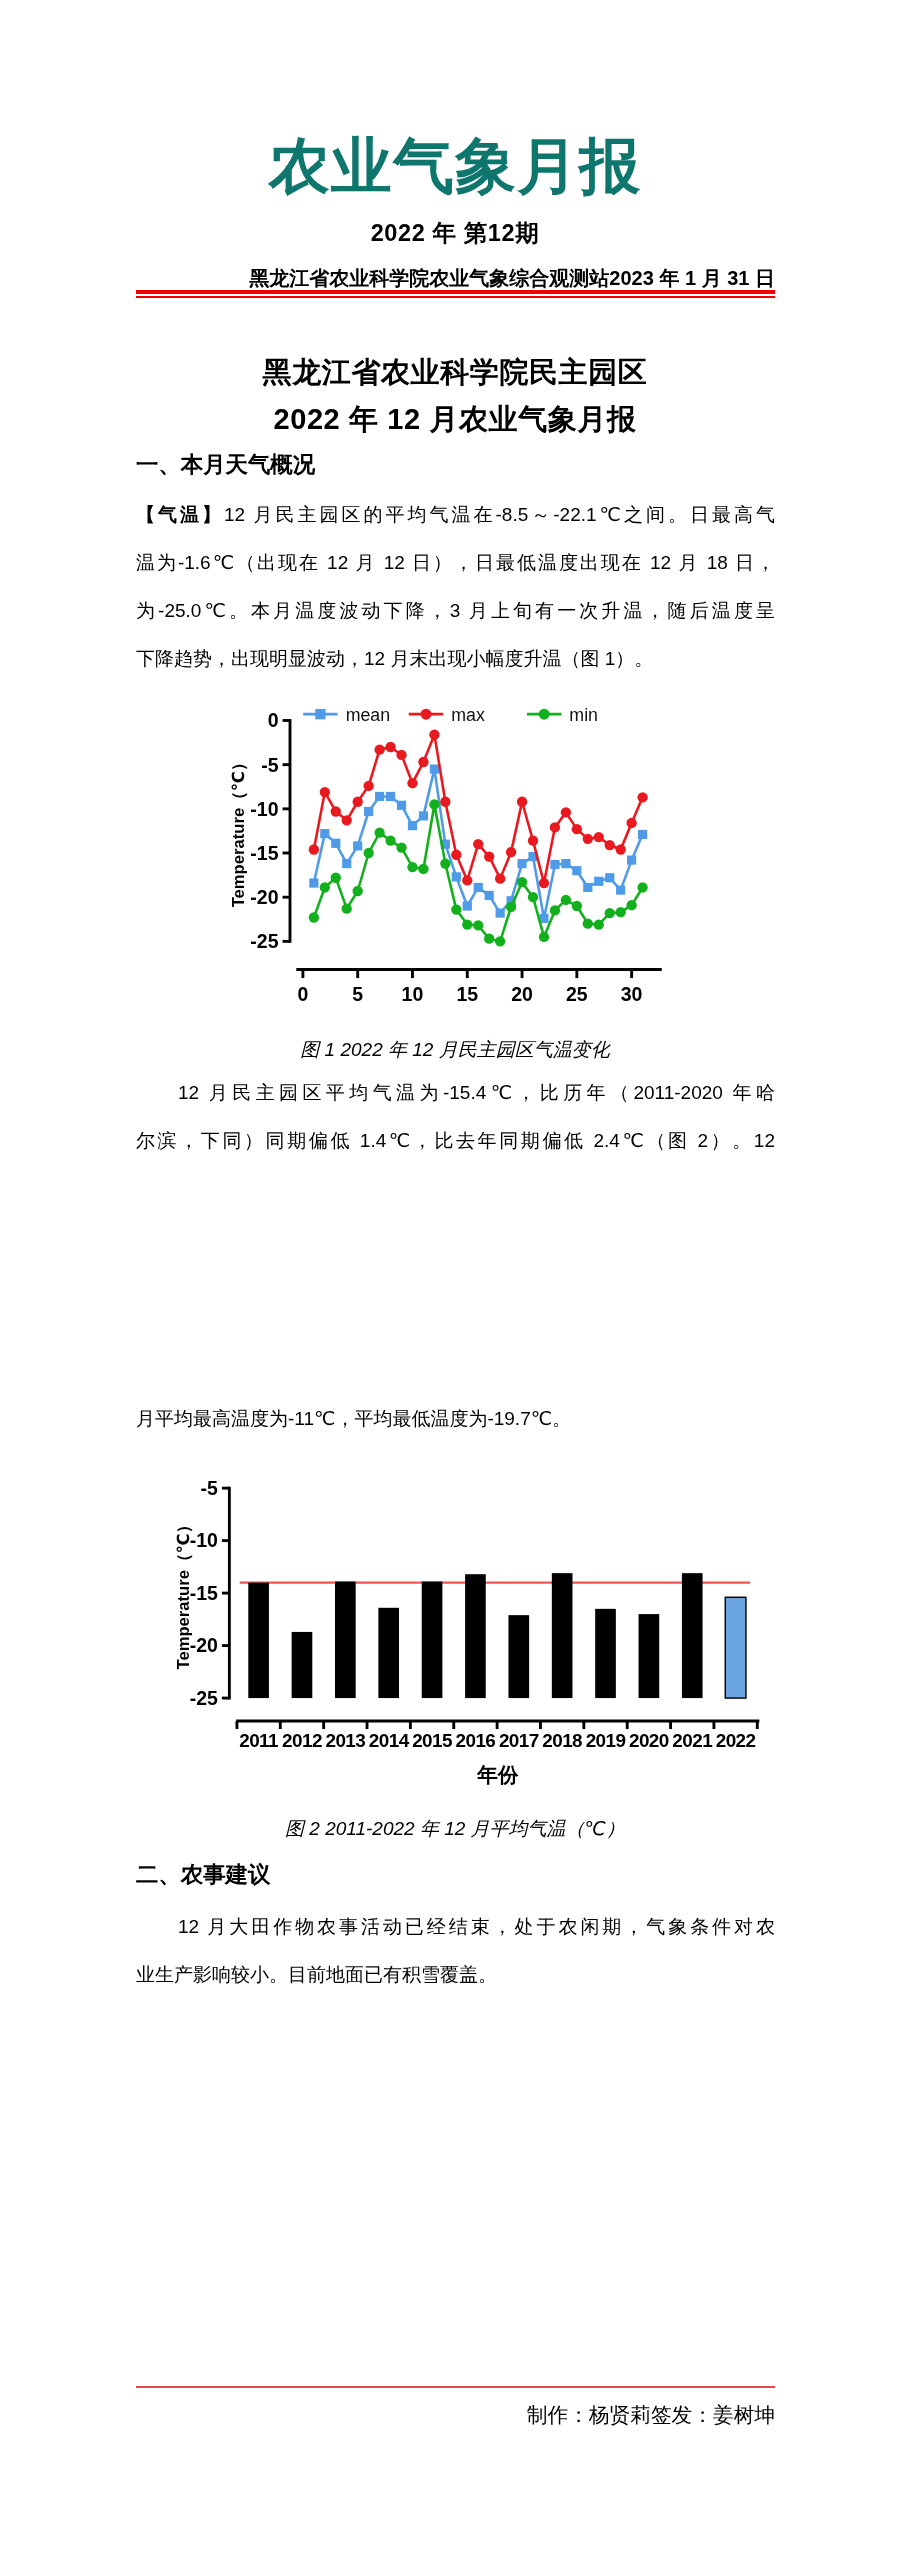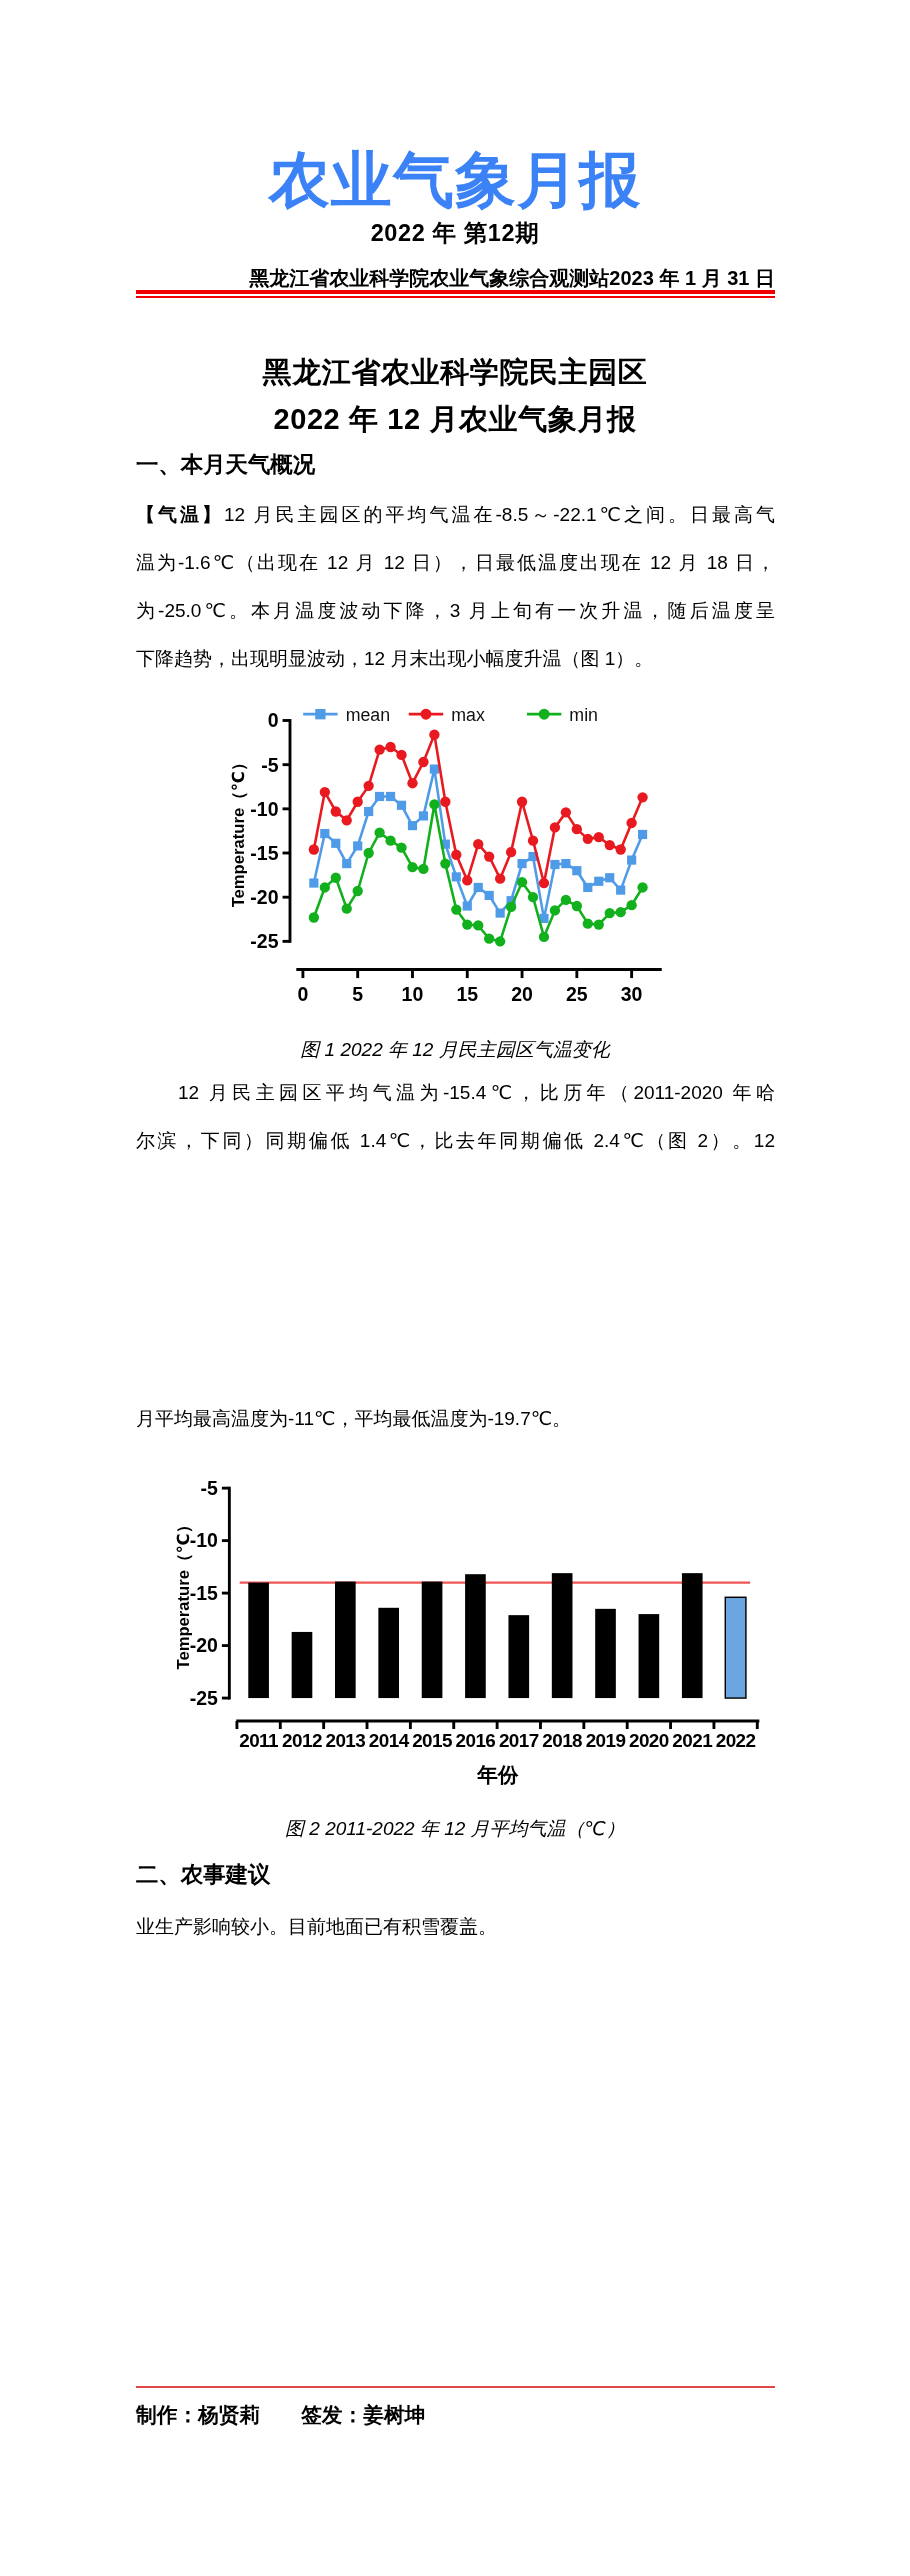--- a/index.html
+++ b/index.html
@@ -28,34 +28,34 @@
   .pline{width:639px;}
   .just{text-align:justify;text-align-last:justify;}
   .ind{text-indent:42px;}
   .b{font-weight:700;}
   .caption{font-size:19px;font-style:italic;}
   .cap1{top:1037px;}
   .cap2{top:1816px;}
   #fig1{top:705px;left:224px;width:459px;height:327px;}
   #fig2{top:1457px;left:172px;width:608px;height:333px;}
   .footer-rule{top:2386px;height:1.7px;}
-  .footer-row{top:2401px;display:flex;justify-content:flex-start;font-size:20.7px;font-weight:700;gap:41px;}
+  .footer-row{top:2401px;display:flex;justify-content:flex-end;font-size:20.7px;font-weight:400;}
   
   .tk{font:700 34px "Liberation Sans","DejaVu Sans",sans-serif;fill:#000;}
   .lg{font:500 31px "Liberation Sans","DejaVu Sans",sans-serif;fill:#111;}
   .at{font:700 29px "Liberation Sans","DejaVu Sans",sans-serif;fill:#000;}
   .at2{font:700 36px "Liberation Sans","DejaVu Sans",sans-serif;fill:#000;}
   .yr{font:700 33px "Liberation Sans","DejaVu Sans",sans-serif;fill:#000;letter-spacing:-1px;}
 </style>
 </head>
 <body>
 
 <div id="page">
 
-  <div class="abs ctr masthead" style="color: #3b82f6; margin-top: 14px;">农业气象月报</div>
+  <div class="abs ctr masthead" style="color: #0f766e;">农业气象月报</div>
   <div class="abs ctr issue">2022 年 第12期</div>
 
   <div class="abs blk inforow">
     <span>黑龙江省农业科学院农业气象综合观测站</span>
     <span>2023 年 1 月 31 日</span>
   </div>
   <div class="abs rule rule-thick" style="background: rgb(240, 0, 0);"></div>
   <div class="abs rule rule-thin" style="background: rgb(240, 0, 0);"></div>
 
   <div class="abs ctr doc-title dt1">黑龙江省农业科学院民主园区</div>
@@ -287,20 +287,21 @@
         <text x="831.4" y="506" class="yr" text-anchor="middle">2020</text>
         <text x="907" y="506" class="yr" text-anchor="middle">2021</text>
         <text x="982.5999999999999" y="506" class="yr" text-anchor="middle">2022</text>
         <text x="568" y="566" class="at2" text-anchor="middle">年份</text>
       </svg></div>
   <div class="abs ctr caption cap2">图 2 2011-2022 年 12 月平均气温（℃）</div>
 
   <div class="abs blk sec-h s2">二、农事建议</div>
 
   <div class="abs blk para p3">
+    <div class="pline just ind">12 月大田作物农事活动已经结束，处于农闲期，气象条件对农</div>
     <div class="pline">业生产影响较小。目前地面已有积雪覆盖。</div>
   </div>
 
   <div class="abs rule footer-rule" style="background: rgb(224, 72, 72);"></div>
   <div class="abs blk footer-row">
     <span>制作：杨贤莉</span>
     <span>签发：姜树坤</span>
   </div>
 
 </div>

